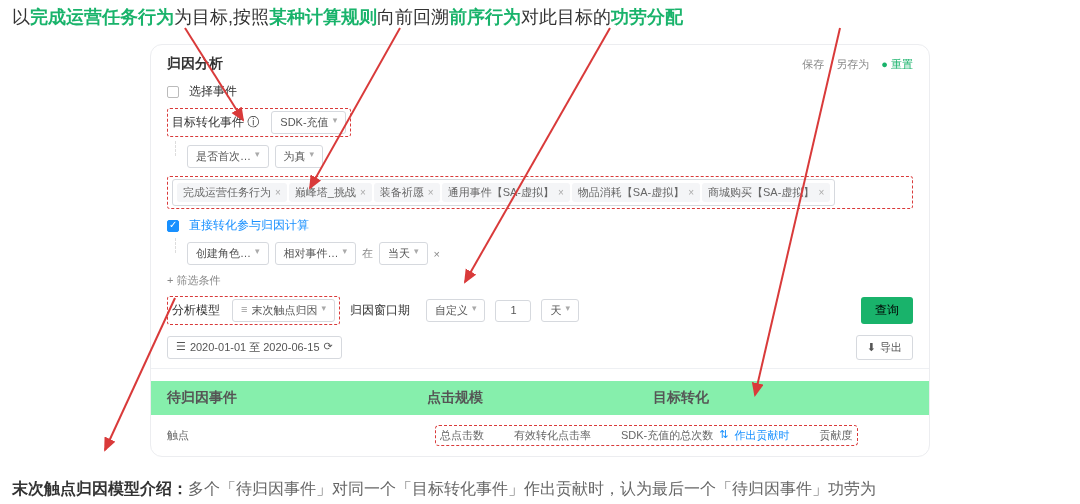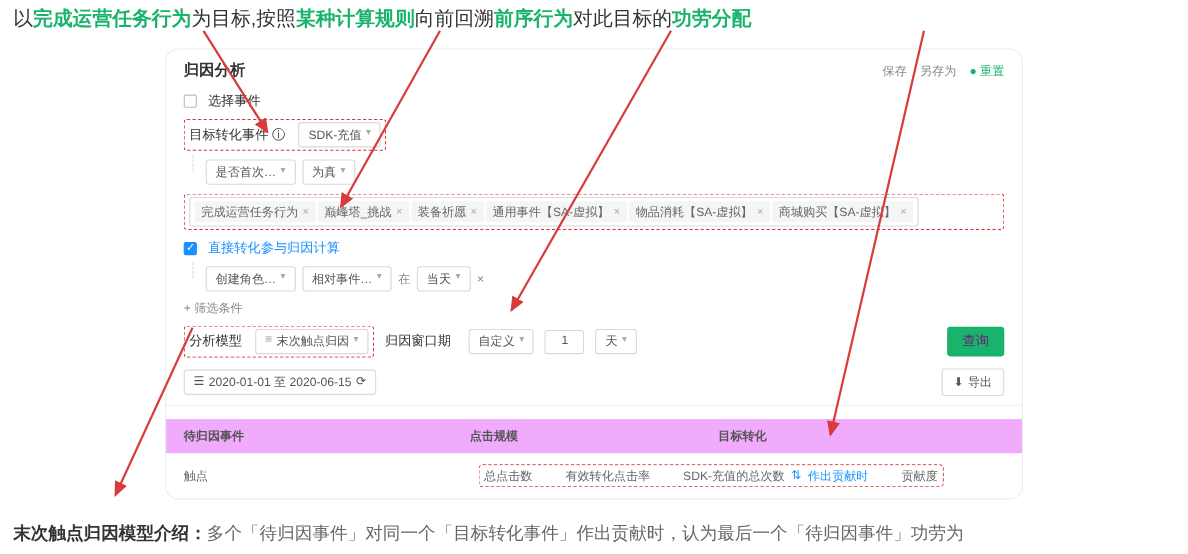--- a/index.html
+++ b/index.html
@@ -21,25 +21,25 @@
 .chk.on:after{content:"✓";color:#fff;font-size:10px;position:absolute;left:1px;top:-2px}
 .label{display:inline-block;margin-right:6px;color:#333;font-size:12px}
 .dashed-red{border:1.5px dashed #d93a3a;border-radius:3px;padding:2px 4px;display:inline-flex;align-items:center;gap:6px}
 .sel{border:1px solid #d6d9de;border-radius:3px;background:#fff;padding:3px 8px;font-size:11px;display:inline-flex;align-items:flex-start;gap:4px;color:#555;min-height:22px}
 .sel .caret{color:#aaa;font-size:9px}
 .tag{background:#f4f5f7;border-radius:3px;padding:2px 6px;font-size:11px;color:#666;display:inline-flex;align-items:center;gap:4px}
 .tag .x{color:#aaa;cursor:pointer;font-size:10px}
 .tagbox{border:1px solid #d6d9de;border-radius:3px;padding:3px 4px;display:inline-flex;gap:2px;flex-wrap:wrap;align-items:center;min-width:520px}
 .plain{font-size:11px;color:#888}
 .link{color:#888;font-size:11px;cursor:pointer}
-.btn-primary{background:#19b36b;color:#701a75;border:none;border-radius:3px;padding:5px 14px;font-size:12px;cursor:pointer}
+.btn-primary{background:#19b36b;color:#000000;border:none;border-radius:3px;padding:5px 14px;font-size:12px;cursor:pointer}
 .btn-outline{background:#fff;border:1px solid #d6d9de;border-radius:3px;padding:4px 10px;font-size:11px;color:#555;cursor:pointer;display:inline-flex;align-items:center;gap:4px}
 .date-row{display:flex;justify-content:space-between;align-items:center;margin-top:10px}
 .divider{border:none;border-top:1px solid #eef0f3;margin:8px -16px 0}
-.thead{display:flex;background:#f0abfc;font-size:11px;color:#555;font-weight:600;padding:8px 16px}
+.thead{display:flex;background:#86efac;font-size:14px;color:#555;font-weight:600;padding:8px 16px}
 .thead .c1{flex:0 0 260px}
 .thead .c2{flex:1}
 .thead .c3{flex:0 0 260px}
 .trow{display:flex;padding:10px 16px;font-size:11px;color:#666;align-items:center;gap:8px}
 .trow .c1{flex:0 0 260px;font-weight:400}
 .trow .rest{flex:1;display:flex;gap:30px}
 .switch-link{color:#1890ff;font-size:11px;cursor:pointer}
 .red-long{border:1.5px dashed #d93a3a;border-radius:4px;padding:2px 4px;display:inline-flex;gap:30px;align-items:center}
 .footer-txt{font-size:16px;line-height:24px;color:#666;padding:10px 12px 0}
 .footer-txt b{color:#333;font-weight:700}

